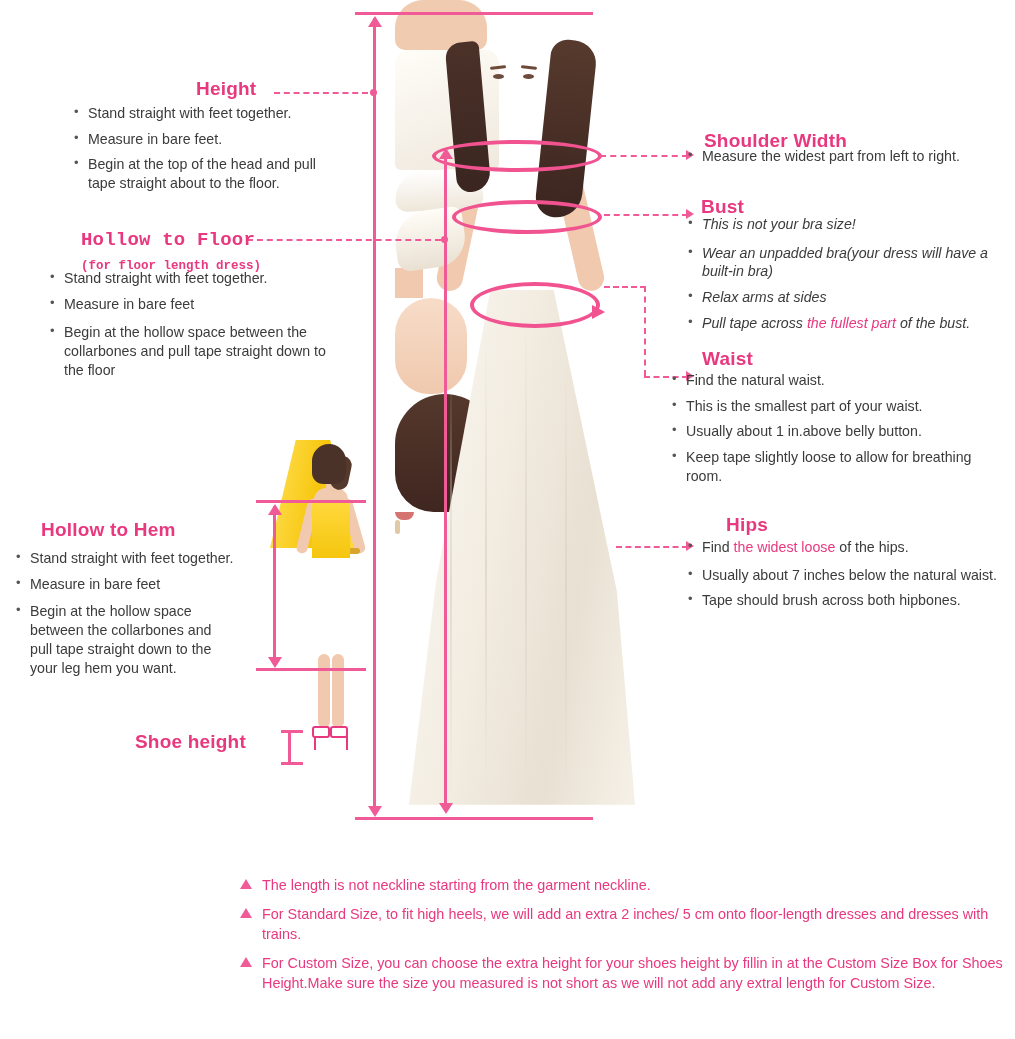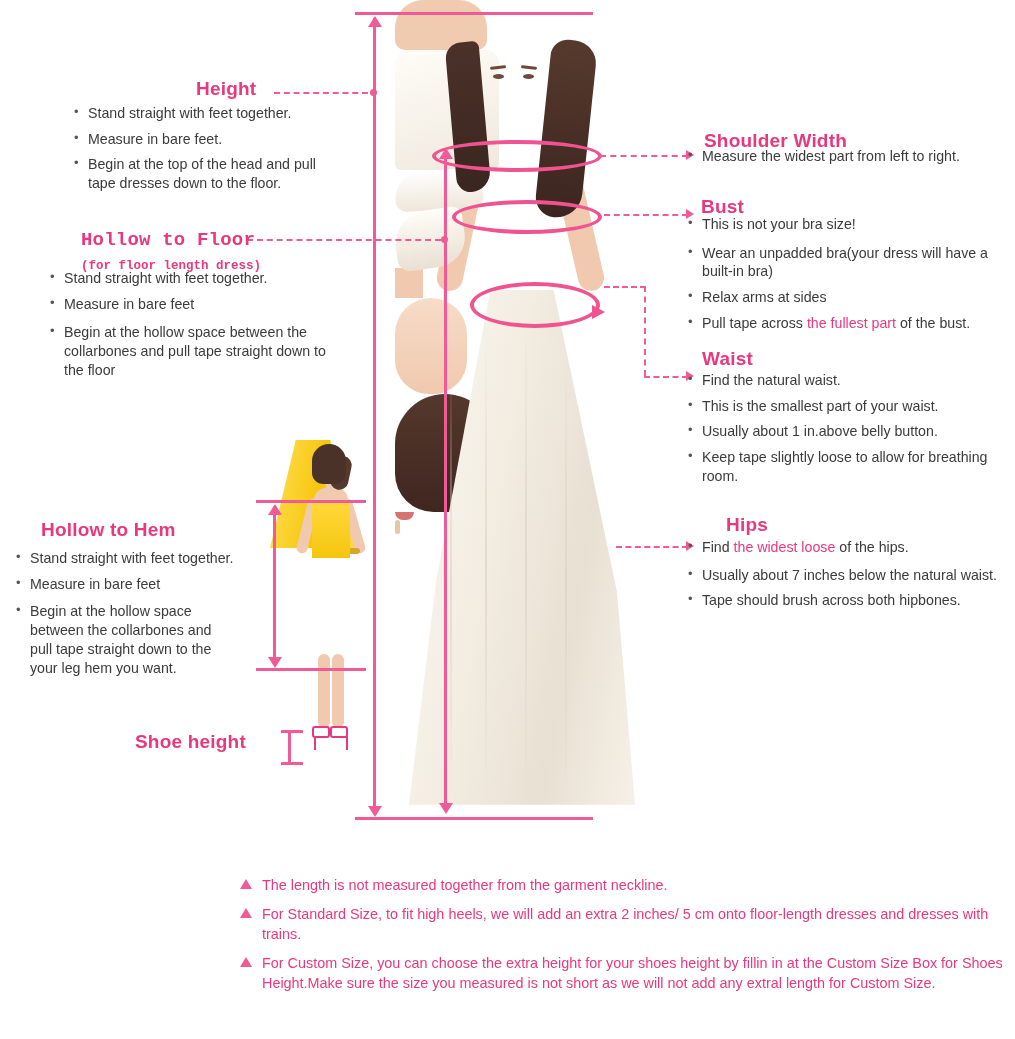--- a/index.html
+++ b/index.html
@@ -327,21 +327,21 @@
 
 <div class="dash-h" style="left:616px;top:546px;width:72px;"></div>
 <div class="arrow-right" style="left:686px;top:541px;"></div>
 
 <div class="abs" style="left:196px;top:78px;">
   <div class="heading">Height</div>
 </div>
 <div class="abs bullets" style="left:74px;top:104px;width:266px;">
   <div class="b">Stand straight with feet together.</div>
   <div class="b">Measure in bare feet.</div>
-  <div class="b">Begin at the top of the head and pull tape dresses down to the floor.</div>
+  <div class="b">Begin at the top of the head and pull tape straight about to the floor.</div>
 </div>
 
 <div class="abs" style="left:81px;top:229px;font-family:Liberation Mono, monospace;">
   <div class="heading">Hollow to Floor</div>
   <div class="subheading" style="text-align:center;margin-top:8px;">(for floor length dress)</div>
 </div>
 <div class="abs bullets" style="left:50px;top:269px;width:280px;">
   <div class="b">Stand straight with feet together.</div>
   <div class="b">Measure in bare feet</div>
   <div class="b" style="margin-top:10px;">Begin at the hollow space between the collarbones and pull tape straight down to the floor</div>
@@ -363,50 +363,50 @@
 <div class="abs" style="left:704px;top:130px;">
   <div class="heading">Shoulder Width</div>
 </div>
 <div class="abs bullets" style="left:688px;top:147px;width:320px;">
   <div class="b">Measure the widest part from left to right.</div>
 </div>
 
 <div class="abs" style="left:701px;top:196px;">
   <div class="heading">Bust</div>
 </div>
-<div class="abs bullets" style="left:688px;top:215px;width:325px;">
+<div class="abs bullets" style="left:688px;top:215px;width:325px;font-style:italic;">
   <div class="b">This is not your bra size!</div>
   <div class="b" style="margin-top:10px;">Wear an unpadded bra(your dress will have a built-in bra)</div>
   <div class="b">Relax arms at sides</div>
   <div class="b"><span>Pull tape across </span><span class="pink">the fullest part</span><span> of the bust.</span></div>
 </div>
 
 <div class="abs" style="left:702px;top:348px;">
   <div class="heading">Waist</div>
 </div>
-<div class="abs bullets" style="left:688px;top:371px;width:310px;">
+<div class="abs bullets" style="left:672px;top:371px;width:310px;">
   <div class="b">Find the natural waist.</div>
   <div class="b">This is the smallest part of your waist.</div>
   <div class="b">Usually about 1 in.above belly button.</div>
   <div class="b">Keep tape slightly loose to allow for breathing room.</div>
 </div>
 
 <div class="abs" style="left:726px;top:514px;">
   <div class="heading">Hips</div>
 </div>
 <div class="abs bullets" style="left:688px;top:538px;width:310px;">
   <div class="b"><span>Find </span><span class="pink">the widest loose</span><span> of the hips.</span></div>
   <div class="b" style="margin-top:9px;">Usually about 7 inches below the natural waist.</div>
   <div class="b">Tape should brush across both hipbones.</div>
 </div>
 
 <div id="footer">
   <div class="note">
     <span class="tri"></span>
-    <span>The length is not measured together from the garment neckline.</span>
+    <span>The length is not neckline starting from the garment neckline.</span>
   </div>
   <div class="note">
     <span class="tri"></span>
     <span>For Standard Size, to fit high heels, we will add an extra 2 inches/ 5  cm onto floor-length dresses and dresses with trains.</span>
   </div>
   <div class="note">
     <span class="tri"></span>
     <span>For Custom Size, you can choose the extra height for your shoes height by fillin in at the Custom Size Box for Shoes Height.Make sure the size you measured is not short as we will not add any extral length for Custom Size.</span>
   </div>
 </div>

